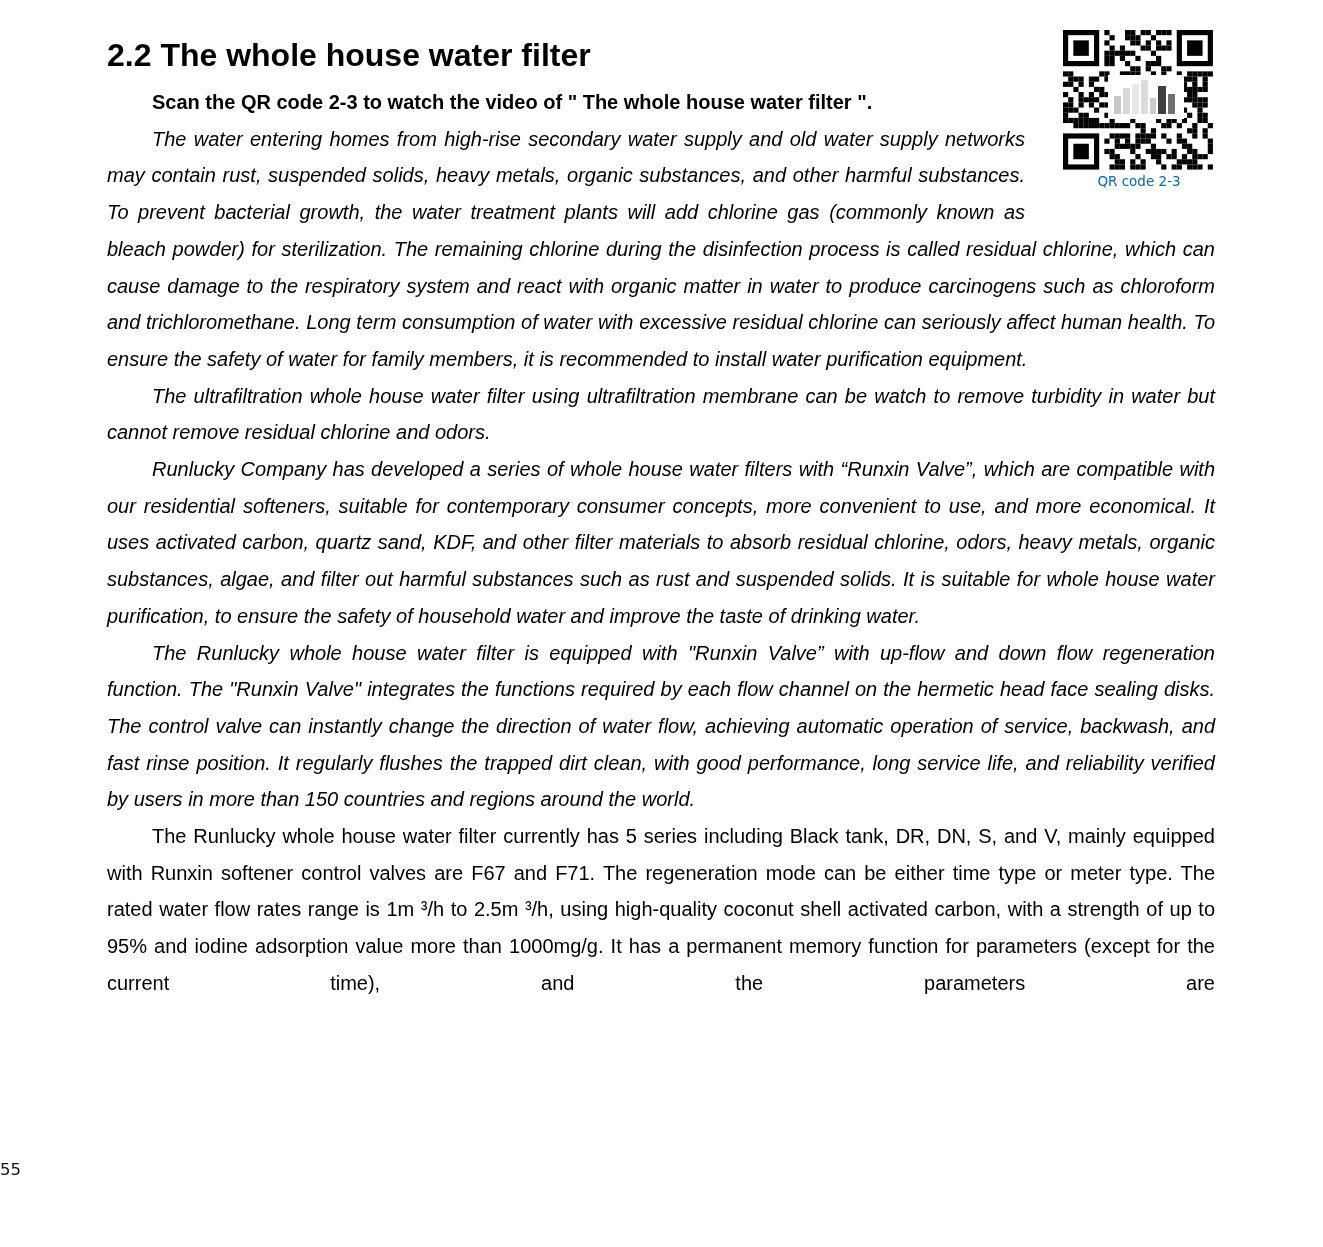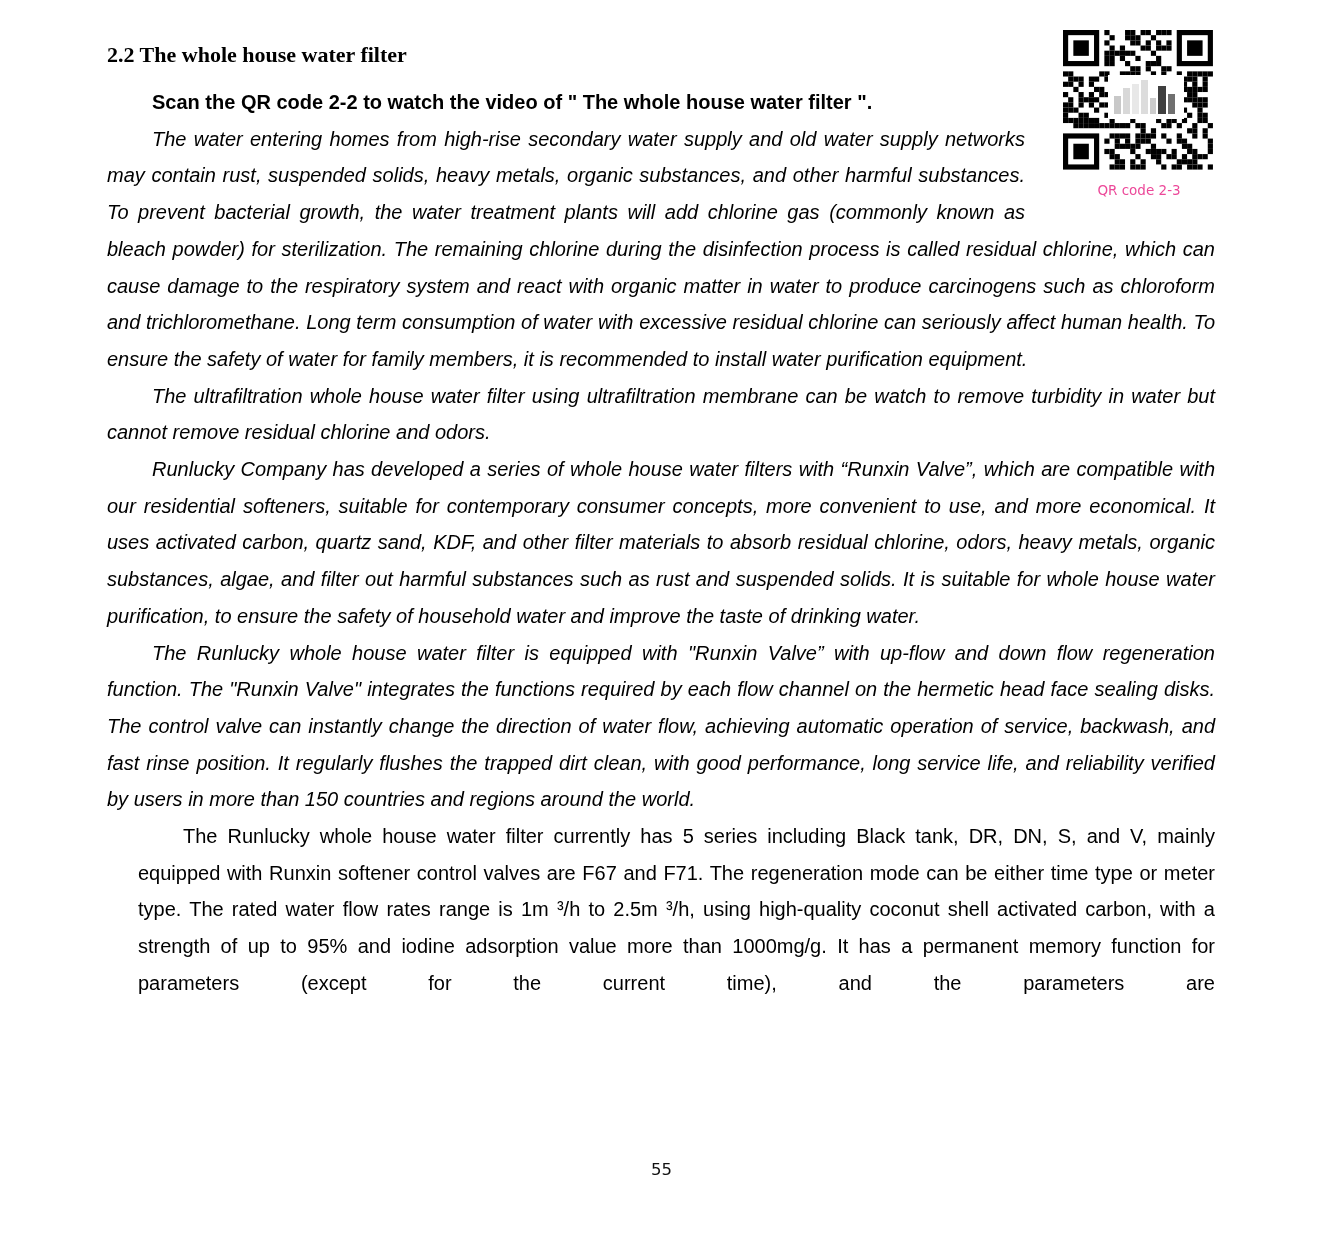--- a/index.html
+++ b/index.html
@@ -22,46 +22,44 @@
     float: right;
     width: 152px;
     margin-left: 38px;
     margin-bottom: 20px;
     text-align: center;
   }
   .qr-svg { display: block; }
   .qr-caption {
     font-family: "DejaVu Sans", sans-serif;
     font-size: 13.5px;
-    color: #ec4899;
-    margin-top: 12px;
+    color: #0369a1;
+    margin-top: 3px;
     white-space: nowrap;
   }
   h1.section-heading {
-    font-size: 22px;
+    font-size: 32px;
     font-weight: bold;
     line-height: 30px;
     margin: 10px 0 14px 0;
-    font-family: Liberation Serif, serif;
   }
   p.doc-par {
     font-size: 20px;
     line-height: 36.7px;
     text-indent: 45px;
     margin: 0;
   }
   p.scan-line { font-weight: bold; }
   p.justified { text-align: justify; font-style: italic; }
-  p.justified-cont { text-align: justify; text-align-last: justify; margin-left: 31px; }
+  p.justified-cont { text-align: justify; text-align-last: justify; }
   .page-number {
     position: absolute;
     top: 1160px;
     left: 0;
     width: 100%;
-    text-align: center;
     font-family: "DejaVu Sans", sans-serif;
     font-size: 16.5px;
     color: #111111;
   }
 </style>
 </head>
 <body>
 
 <div class="content">
 
@@ -383,21 +381,21 @@
         <rect fill="#dcdcdc" x="78" y="50" width="7" height="34"></rect>
         <rect fill="#cccccc" x="87" y="68" width="6" height="16"></rect>
         <rect fill="#3f3f3f" x="95" y="56" width="8" height="28"></rect>
         <rect fill="#707070" x="105" y="64" width="7" height="20"></rect>
       </svg>
     <div class="qr-caption">QR code 2-3</div>
   </div>
 
   <h1 class="section-heading">2.2 The whole house water filter</h1>
 
-  <p class="doc-par scan-line">Scan the QR code 2-2 to watch the video of " The whole house water filter ".</p>
+  <p class="doc-par scan-line">Scan the QR code 2-3 to watch the video of " The whole house water filter ".</p>
 
   <p class="doc-par justified">The water entering homes from high-rise secondary water supply and old water supply networks may contain rust, suspended solids, heavy metals, organic substances, and other harmful substances. To prevent bacterial growth, the water treatment plants will add chlorine gas (commonly known as bleach powder) for sterilization. The remaining chlorine during the disinfection process is called residual chlorine, which can cause damage to the respiratory system and react with organic matter in water to produce carcinogens such as chloroform and trichloromethane. Long term consumption of water with excessive residual chlorine can seriously affect human health. To ensure the safety of water for family members, it is recommended to install water purification equipment.</p>
   <p class="doc-par justified">The ultrafiltration whole house water filter using ultrafiltration membrane can be watch to remove turbidity in water but cannot remove residual chlorine and odors.</p>
   <p class="doc-par justified">Runlucky Company has developed a series of whole house water filters with “Runxin Valve”, which are compatible with our residential softeners, suitable for contemporary consumer concepts, more convenient to use, and more economical. It uses activated carbon, quartz sand, KDF, and other filter materials to absorb residual chlorine, odors, heavy metals, organic substances, algae, and filter out harmful substances such as rust and suspended solids. It is suitable for whole house water purification, to ensure the safety of household water and improve the taste of drinking water.</p>
   <p class="doc-par justified">The Runlucky whole house water filter is equipped with "Runxin Valve” with up-flow and down flow regeneration function. The "Runxin Valve" integrates the functions required by each flow channel on the hermetic head face sealing disks. The control valve can instantly change the direction of water flow, achieving automatic operation of service, backwash, and fast rinse position. It regularly flushes the trapped dirt clean, with good performance, long service life, and reliability verified by users in more than 150 countries and regions around the world.</p>
   <p class="doc-par justified-cont">The Runlucky whole house water filter currently has 5 series including Black tank, DR, DN, S, and V, mainly equipped with Runxin softener control valves are F67 and F71. The regeneration mode can be either time type or meter type. The rated water flow rates range is 1m ³/h to 2.5m ³/h, using high-quality coconut shell activated carbon, with a strength of up to 95% and iodine adsorption value more than 1000mg/g. It has a permanent memory function for parameters (except for the current time), and the parameters are</p>
 
 </div>
 
 <div class="page-number">55</div>

